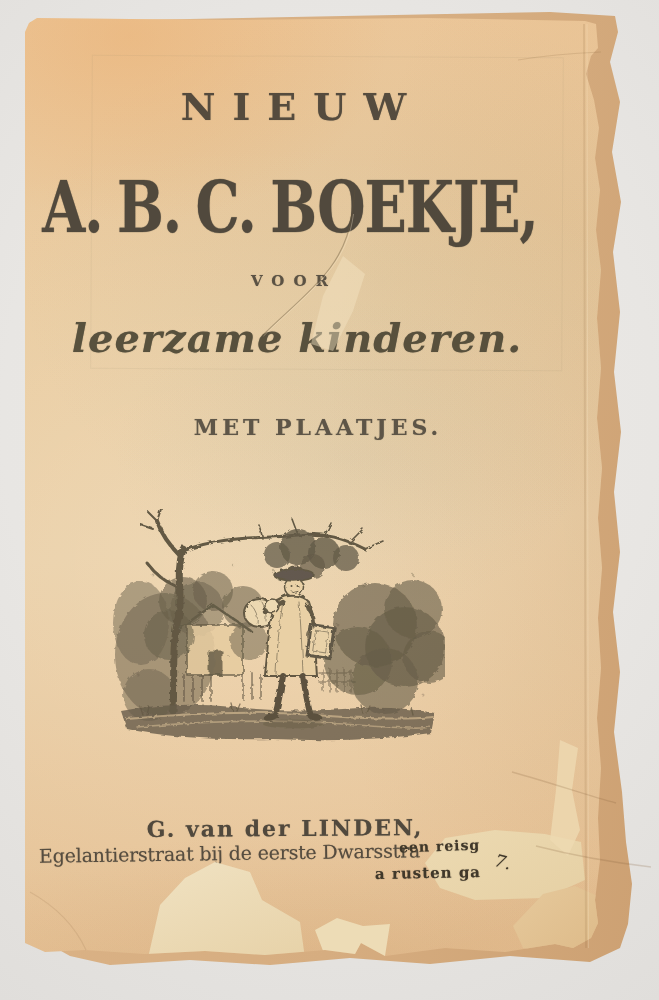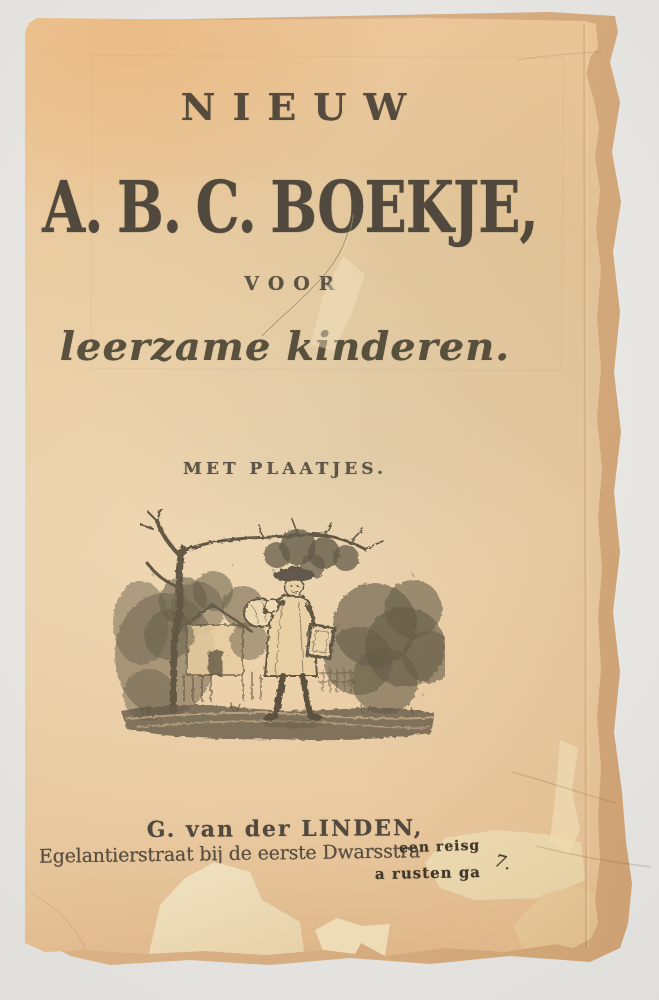--- a/index.html
+++ b/index.html
@@ -36,24 +36,24 @@
   
   .impress{position:absolute;left:66px;top:38px;width:470px;height:312px;z-index:2;
            border:1px solid rgba(150,140,110,.10);transform:rotate(.3deg);}
   
   .ink{position:absolute;left:0;width:520px;text-align:center;color:#3d3830;z-index:3;margin:0;
        text-shadow:0 0 1px rgba(61,56,48,.55);white-space:nowrap;}
   .line-nieuw{top:66px;font-size:38px;font-weight:600;letter-spacing:17px;padding-left:17px;opacity:.86;}
   .line-abc{top:146px;width:530px;font-size:56px;font-weight:bold;letter-spacing:-1px;word-spacing:-4px;
             transform:scale(.99,1.28);transform-origin:top center;opacity:.88;
             -webkit-text-stroke:.4px rgba(61,56,48,.35);}
-  .line-voor{top:254px;font-size:19px;font-weight:600;letter-spacing:9px;padding-left:9px;opacity:.82;}
-  .line-script{top:304px;font-size:40px;font-style:italic;font-weight:600;letter-spacing:1px;
-               color:#45402f;opacity:.88;}
-  .line-plaatjes{top:440px;font-size:17px;font-weight:bold;letter-spacing:4px;opacity:.80;}
+  .line-voor{top:254px;font-size:15px;font-weight:600;letter-spacing:9px;padding-left:9px;opacity:.82;}
+  .line-script{top:296px;font-size:40px;font-style:italic;font-weight:600;letter-spacing:1px;
+               color:#45402f;opacity:.88;padding-left:12px;}
+  .line-plaatjes{top:396px;font-size:22px;font-weight:bold;letter-spacing:4px;opacity:.80;margin-left:33px;}
   .line-imprint1{top:770px;font-size:21px;font-style:italic;letter-spacing:5px;opacity:.84;}
   .line-imprint2{top:797px;font-size:22px;font-weight:bold;letter-spacing:2px;opacity:.88;transform:rotate(-.4deg);}
   .line-imprint3{top:824px;left:14px;width:auto;text-align:left;font-size:19px;letter-spacing:-.2px;
                  opacity:.85;transform:rotate(-.8deg);}
   .frag{position:absolute;color:#40382a;z-index:5;white-space:nowrap;text-shadow:0 0 1px rgba(64,56,42,.5);}
   .frag1{left:374px;top:820px;font-size:14px;font-weight:bold;transform:rotate(-2deg);letter-spacing:1px;}
   .frag2{left:470px;top:834px;font-size:17px;font-style:italic;transform:rotate(14deg);}
   .frag3{left:350px;top:846px;font-size:15px;font-weight:bold;transform:rotate(-1deg);letter-spacing:1px;}
   
   .vignette{position:absolute;left:88px;top:487px;width:332px;height:242px;z-index:3;opacity:.92;}

